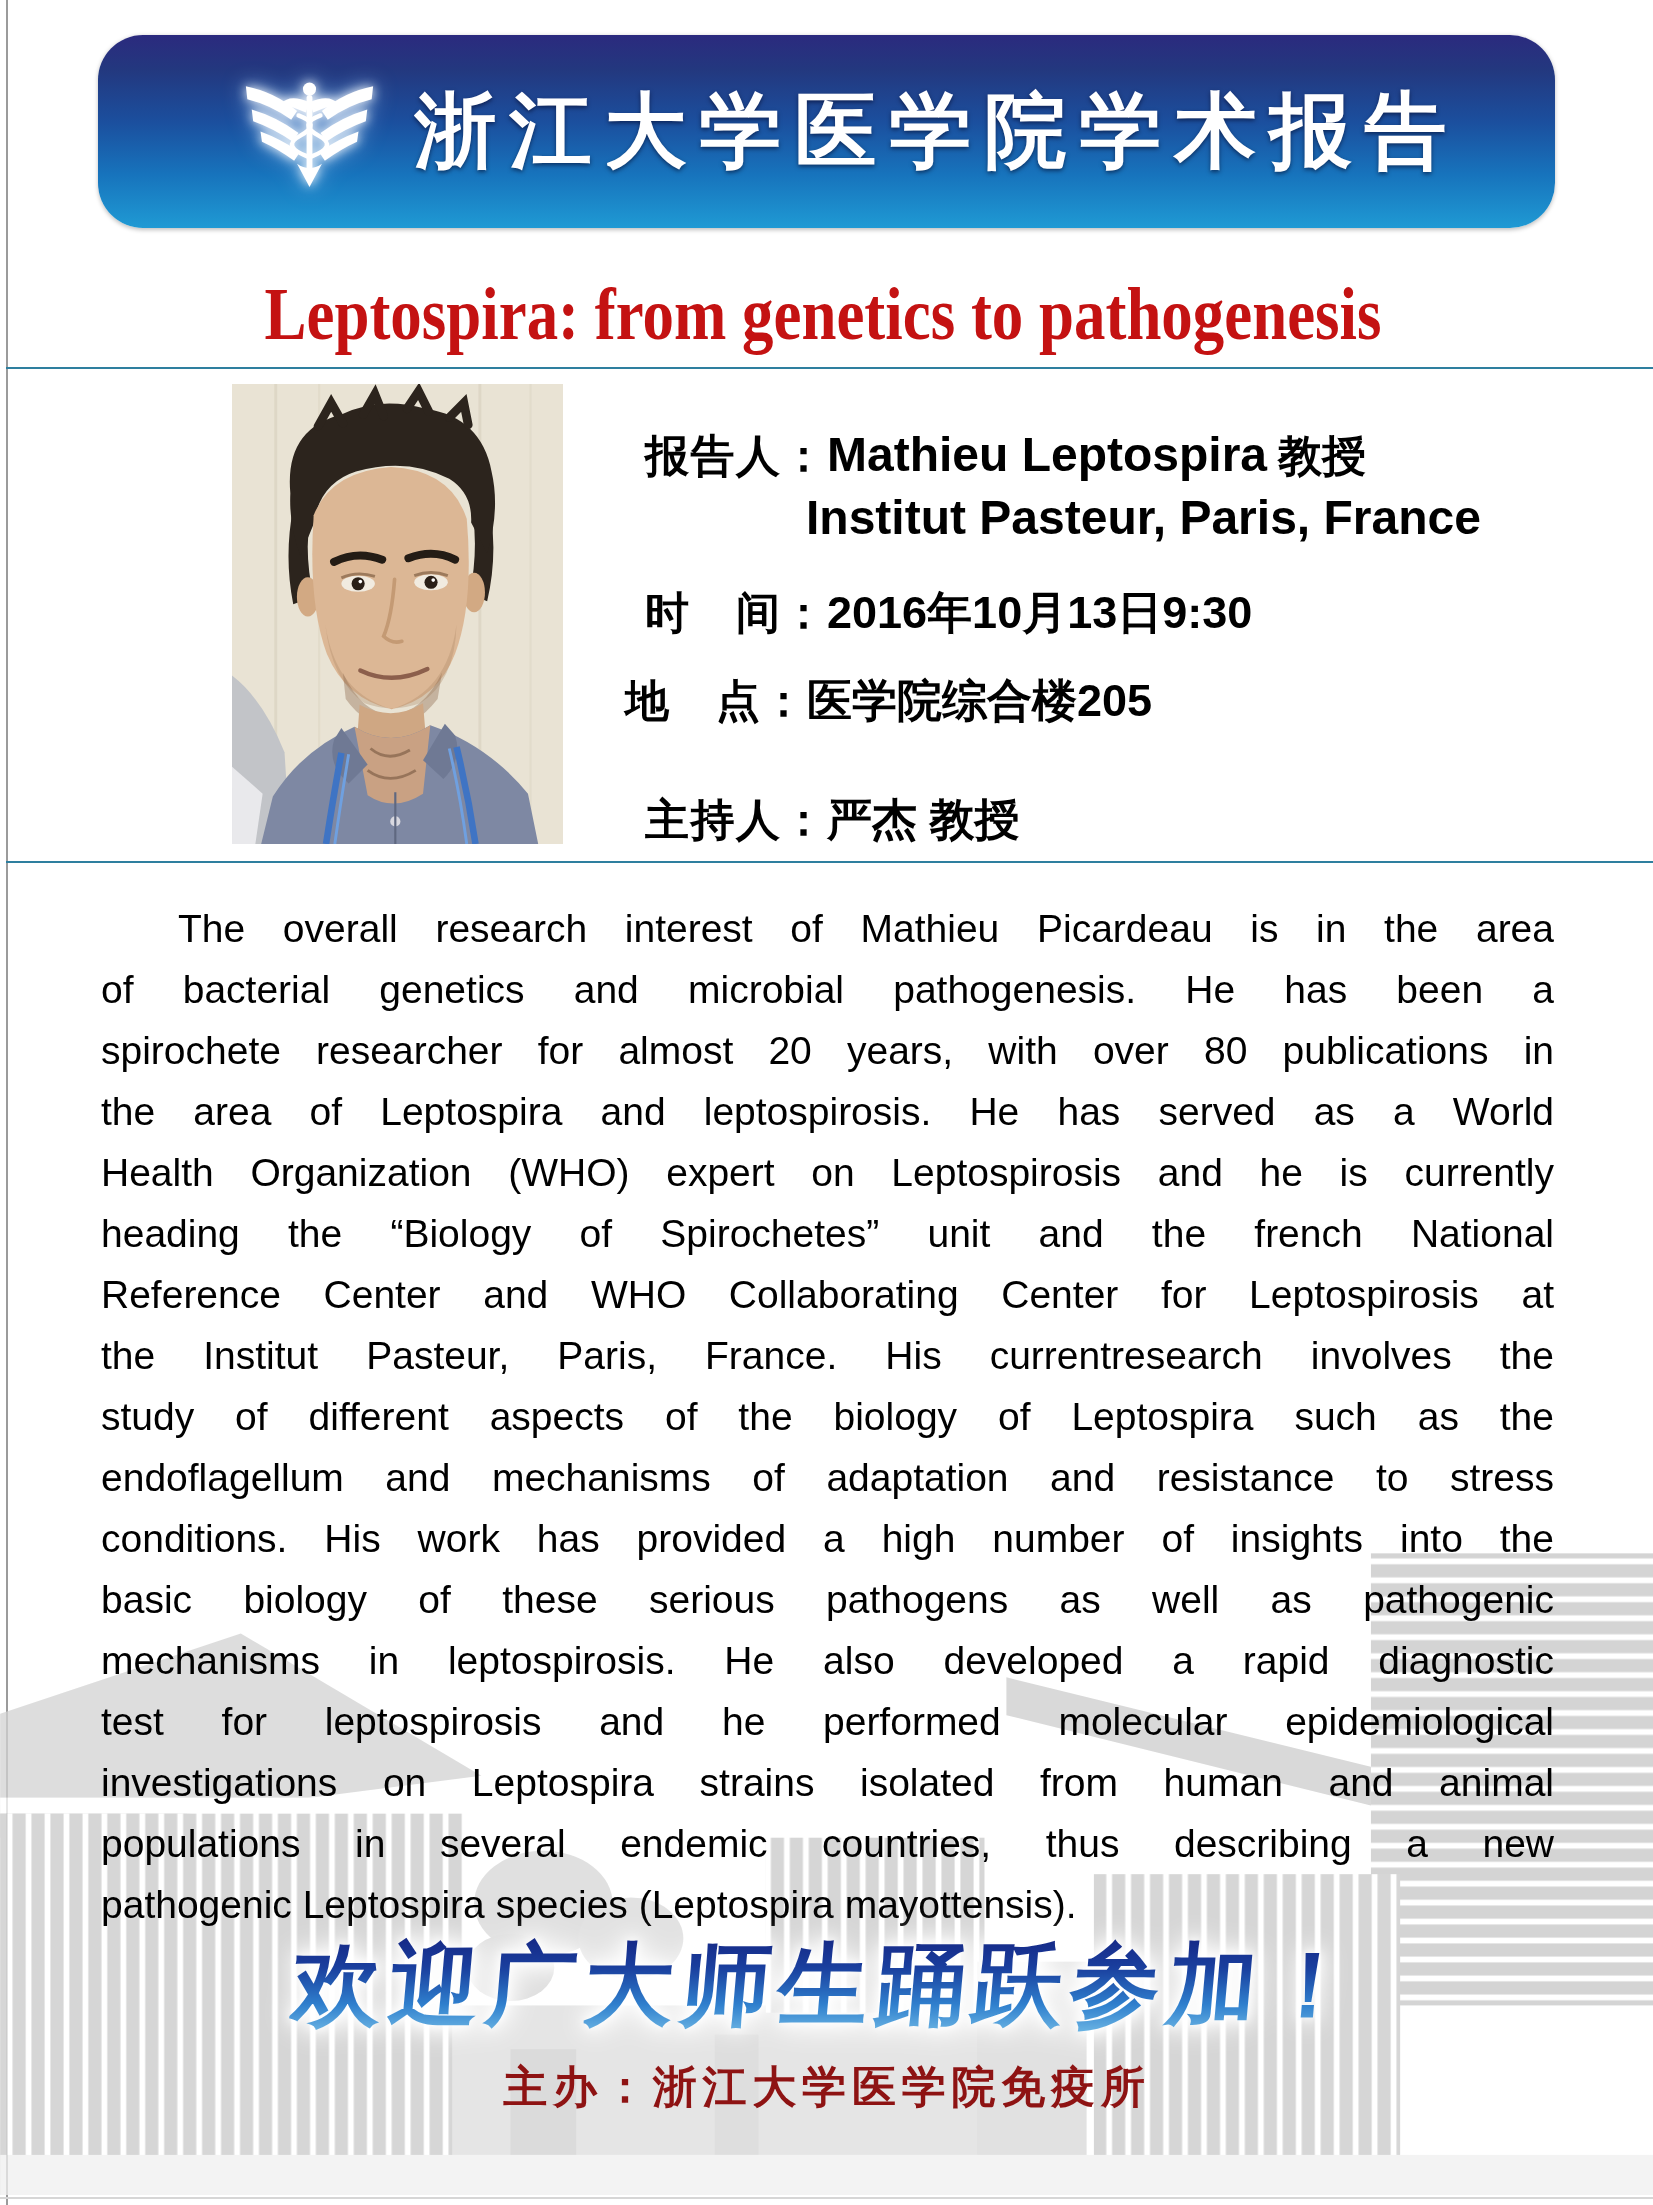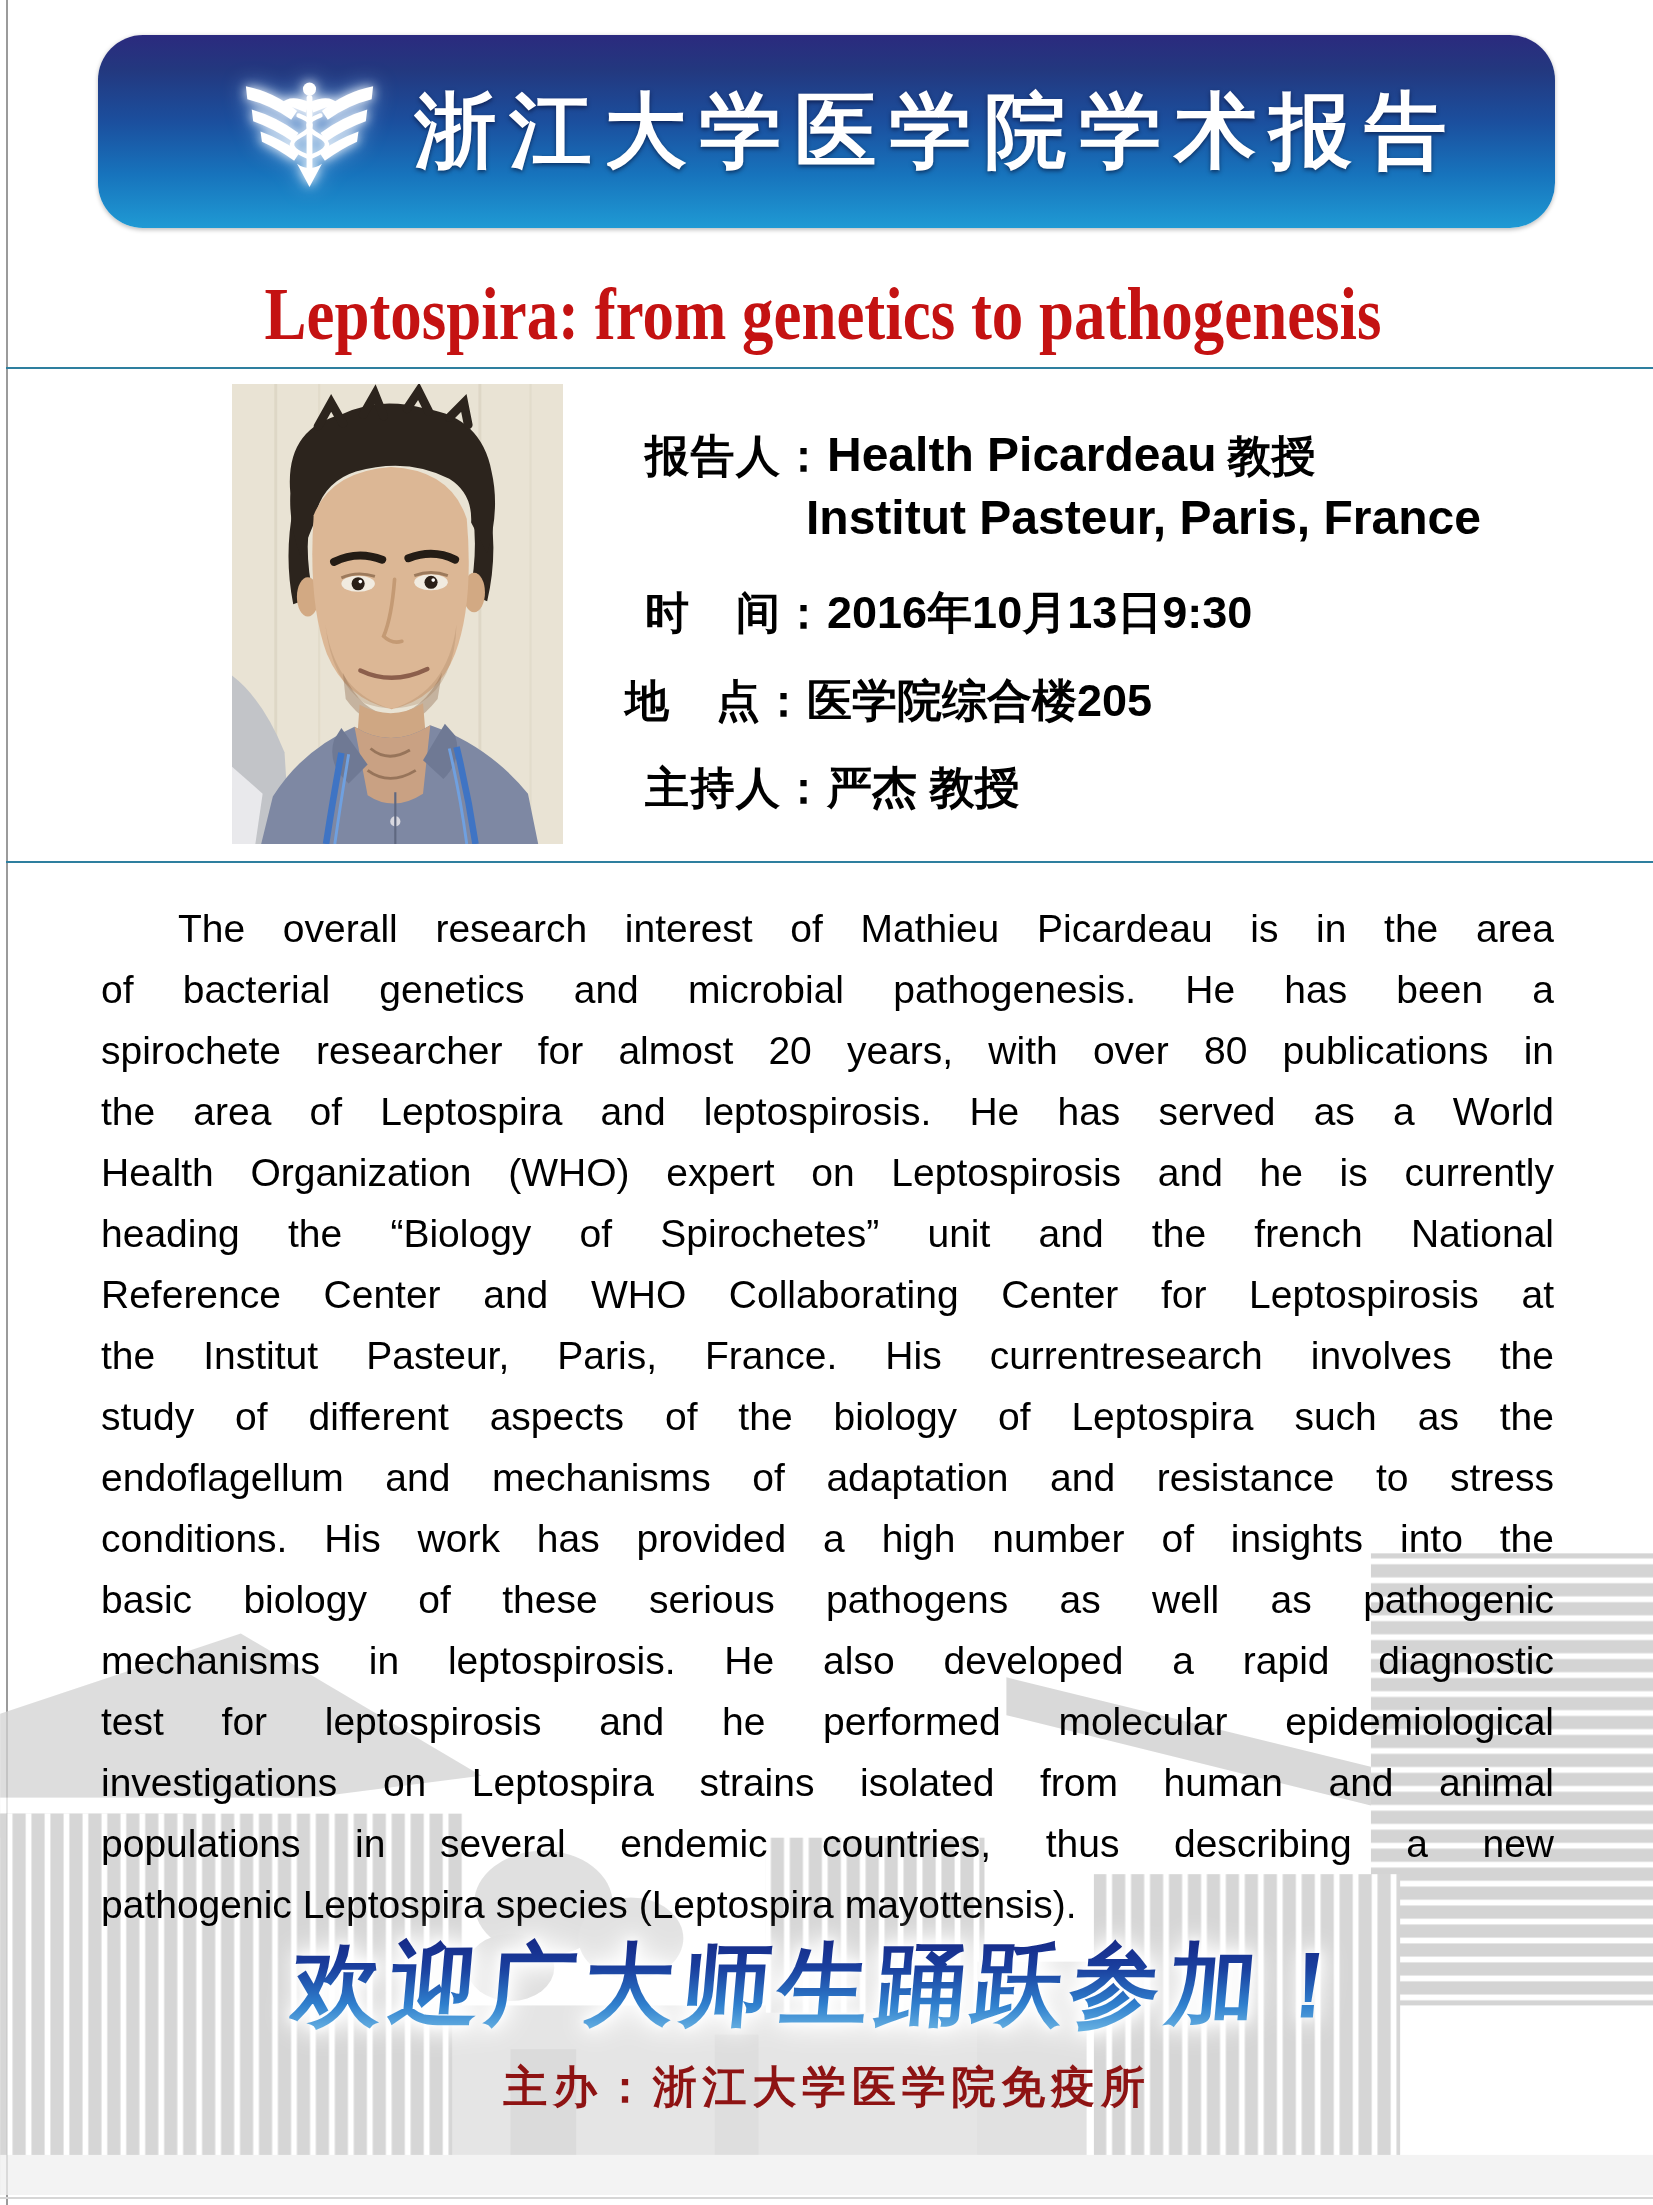--- a/index.html
+++ b/index.html
@@ -150,32 +150,32 @@
   <path d="M292,466 L262,516 L290,542 Q317,514 306,482 Z" fill="#6f7994"></path>
   <path d="M150,506 Q138,572 129,631" stroke="#3f74c4" stroke-width="9" fill="none"></path>
   <path d="M308,498 Q324,564 334,631" stroke="#3f74c4" stroke-width="9" fill="none"></path>
   <path d="M160,508 Q149,574 141,631" stroke="#6fa0e0" stroke-width="4" fill="none"></path>
   <path d="M298,500 Q313,564 322,631" stroke="#6fa0e0" stroke-width="4" fill="none"></path>
   <circle cx="224" cy="600" r="7" fill="#d8d8e0"></circle>
   <path d="M224,560 L224,631" stroke="#5f6880" stroke-width="3"></path>
 </svg>
 
 <div class="info-row" style="left:602px;top:427px;">
-  <span class="lbl">报告人：</span><span class="val-lat">Health Picardeau</span><span class="val-cjk">&nbsp;<span>教授</span></span>
+  <span class="lbl">报告人：</span><span class="val-lat">Mathieu Leptospira</span><span class="val-cjk">&nbsp;<span>教授</span></span>
 </div>
 <div class="info-row" style="left:806px;top:490px;">
   <span class="val-lat">Institut Pasteur, Paris, France</span>
 </div>
 <div class="info-row" style="left:602px;top:583px;">
   <span class="lbl">时　间：</span><span class="val-bold">2016年10月13日9:30</span>
 </div>
 <div class="info-row" style="left:582px;top:671px;text-align:right;">
   <span class="lbl">地　点：</span><span class="val-bold">医学院综合楼205</span>
 </div>
-<div class="info-row" style="left:602px;top:758px;">
+<div class="info-row" style="left:602px;top:790px;">
   <span class="lbl">主持人：</span><span class="val-bold">严杰  教授</span>
 </div>
 
 <div class="abs divider d2"></div>
 
 <svg class="abs campus" viewBox="0 0 2268 960" aria-hidden="true">
   <defs>
     <pattern id="vwin" width="26" height="44" patternUnits="userSpaceOnUse">
       <rect width="26" height="44" fill="#c9c9c9"></rect>
         <rect x="9" width="8" height="44" fill="#ffffff"></rect>

